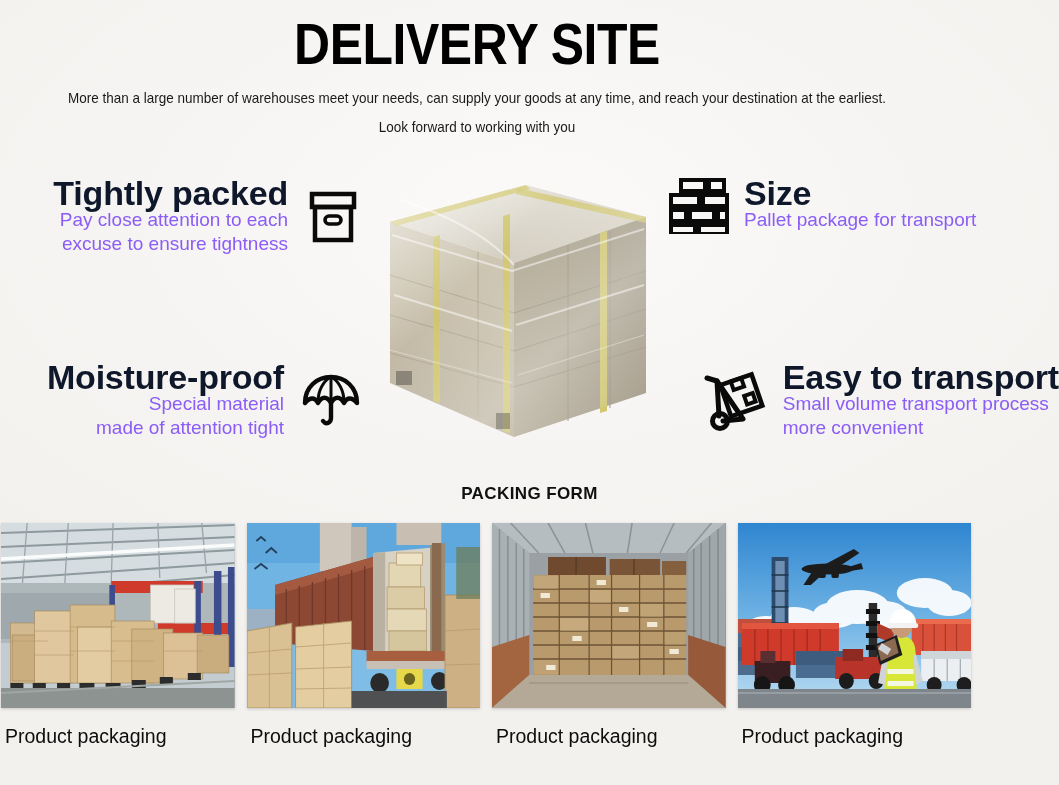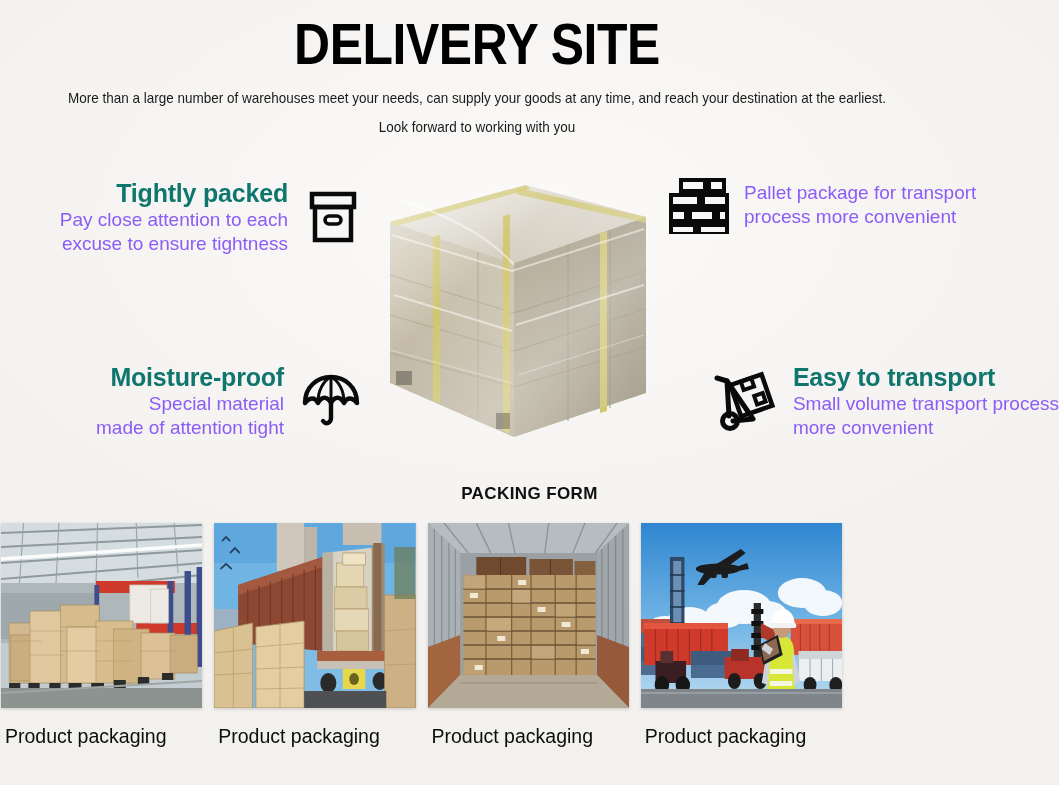--- a/index.html
+++ b/index.html
@@ -72,24 +72,24 @@
     align-items: center;
   }
 
   .feature-left  { justify-content: flex-end; }
   .feature-right { justify-content: flex-start; }
 
   .feature-text-left  { text-align: right;  }
   .feature-text-right { text-align: left;   }
 
   .feature-title {
-    font-size: 25px;
+    font-size: 34px;
     line-height: 30px;
     font-weight: 700;
-    color: #0f766e;
+    color: #0f172a;
     letter-spacing: -0.2px;
     white-space: nowrap;
   }
 
   .feature-desc {
     font-size: 19px;
     line-height: 24px;
     color: #8b5cf6;
     font-weight: 400;
   }
@@ -130,21 +130,21 @@
     font-weight: 700;
     letter-spacing: 0.4px;
     color: #101010;
   }
 
   
   .gallery {
     position: absolute;
     top: 523px;
     left: 0px;
-    width: 843px;
+    width: 972px;
     height: 250px;
     display: flex;
     gap: 12px;
     padding: 0 1px;
   }
 
   .card {
     flex: 1 1 0;
     display: flex;
     flex-direction: column;
@@ -233,22 +233,22 @@
       <rect x="3" y="19" width="28" height="11" fill="none" stroke="#0a0a0a" stroke-width="4"></rect>
       <rect x="35" y="19" width="24" height="11" fill="none" stroke="#0a0a0a" stroke-width="4"></rect>
       <rect x="3" y="34" width="15" height="11" fill="none" stroke="#0a0a0a" stroke-width="4"></rect>
       <rect x="22" y="34" width="24" height="11" fill="none" stroke="#0a0a0a" stroke-width="4"></rect>
       <rect x="50" y="34" width="9" height="11" fill="none" stroke="#0a0a0a" stroke-width="4"></rect>
       <rect x="3" y="49" width="24" height="9" fill="none" stroke="#0a0a0a" stroke-width="4"></rect>
       <rect x="31" y="49" width="28" height="9" fill="none" stroke="#0a0a0a" stroke-width="4"></rect>
     </svg>
   </div>
   <div class="feature-text-right">
+    <div class="feature-title">Size</div>
     <div class="feature-desc">Pallet package for transport</div>
-    <div class="feature-desc">process more convenient</div>
   </div>
 </div>
 
 <div class="feature feature-right" id="f-transport">
   <div class="feature-icon icon-right">
     <svg width="66" height="62" viewBox="0 0 66 62">
       <path d="M4 8 L14 11 L40 49 L20 51" fill="none" stroke="#0a0a0a" stroke-width="5" stroke-linecap="round" stroke-linejoin="round"></path>
       <path d="M14 11 L16 46" fill="none" stroke="#0a0a0a" stroke-width="5" stroke-linecap="round"></path>
       <g transform="rotate(-19 38 26)">
         <rect x="22" y="9" width="33" height="33" fill="none" stroke="#0a0a0a" stroke-width="4.6"></rect>

